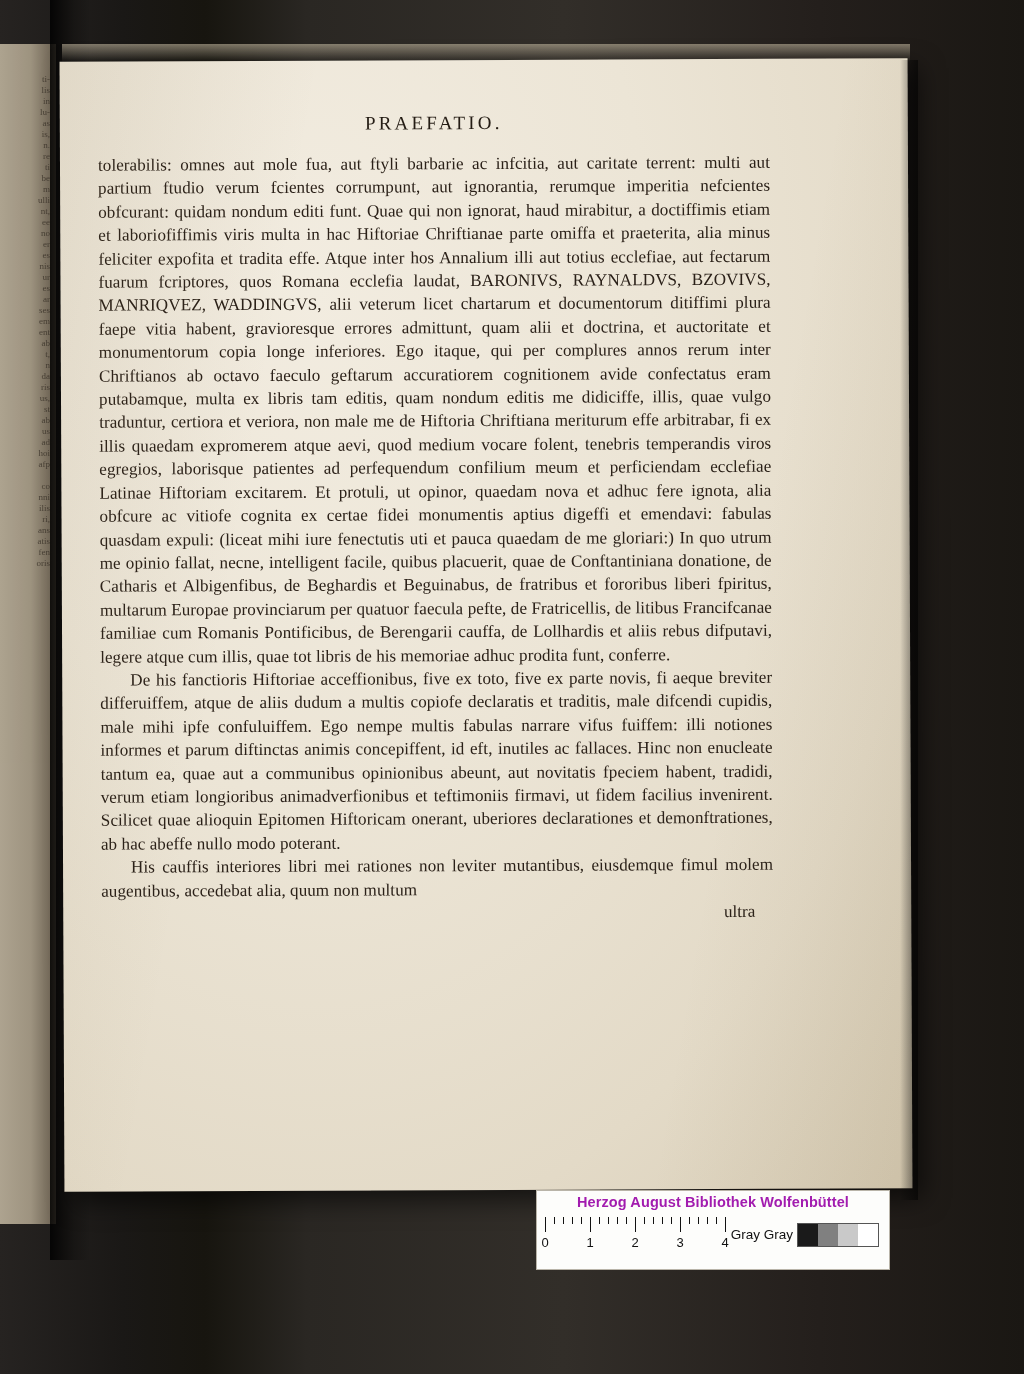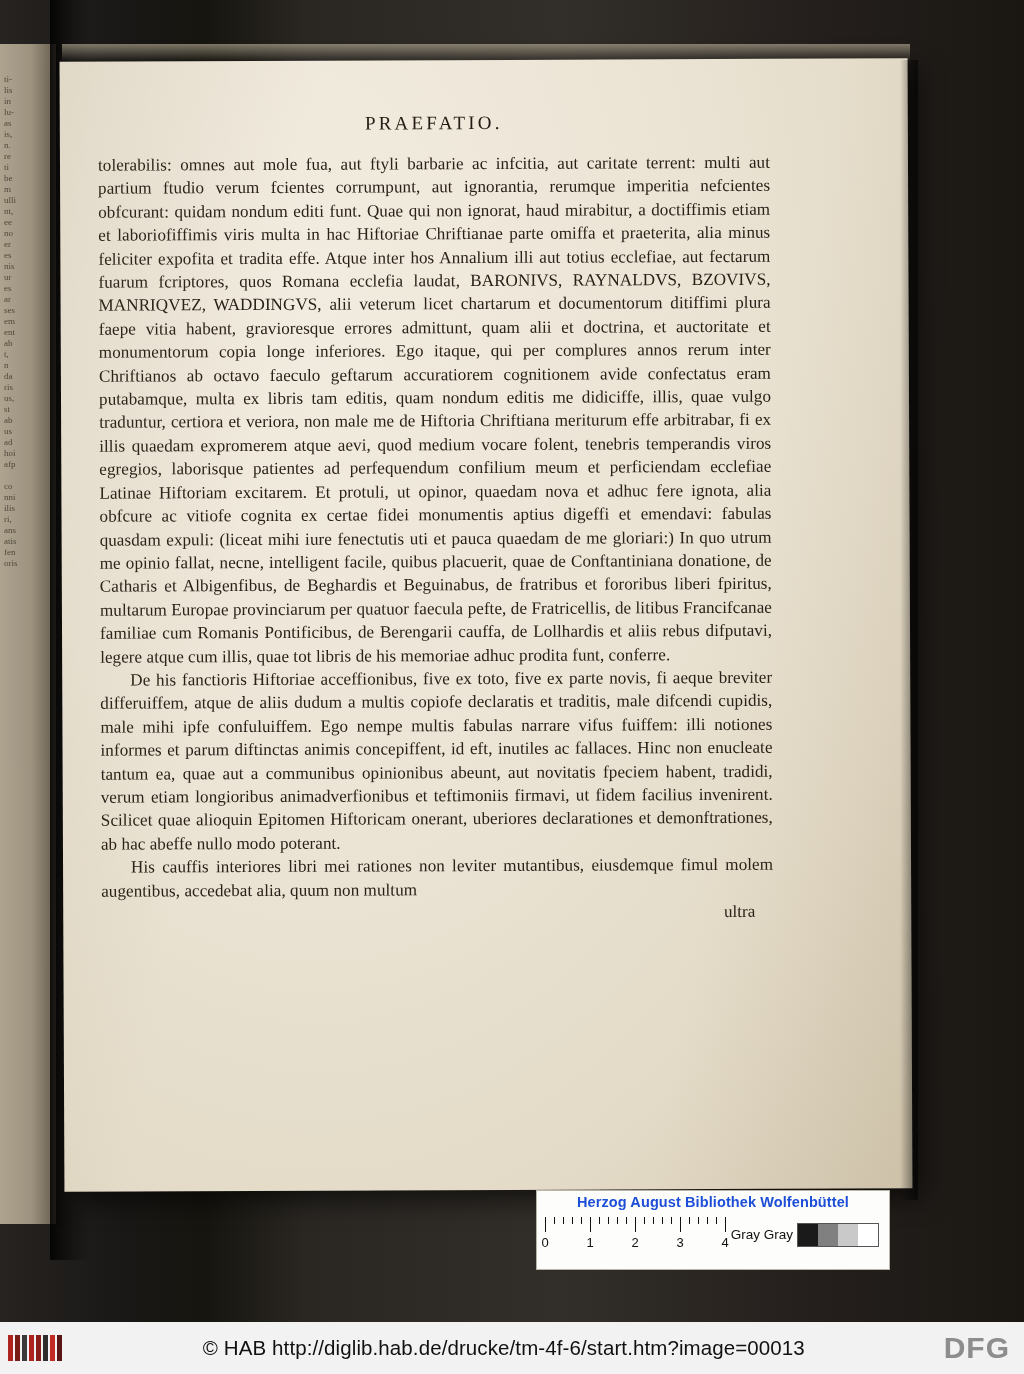--- a/index.html
+++ b/index.html
@@ -118,21 +118,21 @@
     width: 352px;
     height: 78px;
     background: #fdfdfb;
     border: 1px solid #b9b4a8;
     font-family: "Liberation Sans", sans-serif;
   }
   .target-title {
     text-align: center;
     font-size: 14.5px;
     font-weight: bold;
-    color: #1d4ed8;
+    color: #a21caf;
     padding-top: 3px;
     letter-spacing: 0.1px;
   }
   .ruler {
     position: absolute;
     left: 8px;
     top: 26px;
     width: 200px;
     height: 44px;
   }
@@ -227,21 +227,21 @@
     background: linear-gradient(90deg, rgba(0,0,0,0), rgba(0,0,0,0.55));
   }
 </style>
 </head>
 <body>
 
 <div class="scan">
   <div class="backdrop"></div>
 
   <div class="left-page">
-    <div class="marg" style="top:30px;">ti-<br>lis<br>in<br>lu-<br>as<br>is,<br>n.<br>re<br>ti<br>be<br>m<br>ulli<br>nt,<br>ee<br>no<br>er<br>es<br>nis<br>ur<br>es<br>ar<br>ses<br>em<br>ent<br>ab<br>t,<br>n<br>da<br>ris<br>us,<br>st<br>ab<br>us<br>ad<br>hoi<br>afp<br><br>co<br>nni<br>ilis<br>ri,<br>ans<br>atis<br>fen<br>oris</div>
+    <div class="marg" style="top:30px;text-align:right;">ti-<br>lis<br>in<br>lu-<br>as<br>is,<br>n.<br>re<br>ti<br>be<br>m<br>ulli<br>nt,<br>ee<br>no<br>er<br>es<br>nis<br>ur<br>es<br>ar<br>ses<br>em<br>ent<br>ab<br>t,<br>n<br>da<br>ris<br>us,<br>st<br>ab<br>us<br>ad<br>hoi<br>afp<br><br>co<br>nni<br>ilis<br>ri,<br>ans<br>atis<br>fen<br>oris</div>
   </div>
 
   <div class="gutter"></div>
 
   <div class="edge-top"></div>
 
   <div class="page">
     <div class="page-inner">
       <div class="heading">PRAEFATIO.</div>
 
@@ -291,27 +291,13 @@
     </div>
     <div class="gray-label">Gray Gray</div>
     <div class="gray-patches">
       <span style="background:#1a1a1a;"></span>
       <span style="background:#808080;"></span>
       <span style="background:#c9c9c9;"></span>
       <span style="background:#ffffff;"></span>
     </div>
   </div>
 
-  <div class="footer">
-    <div class="color-bars">
-      <span style="background:#b0231d;"></span>
-      <span style="background:#7a1b16;"></span>
-      <span style="background:#3a3a3a;"></span>
-      <span style="background:#b0231d;"></span>
-      <span style="background:#8a1d18;"></span>
-      <span style="background:#2e2e2e;"></span>
-      <span style="background:#c02a22;"></span>
-      <span style="background:#5b1512;"></span>
-    </div>
-    <div class="footer-url">© HAB http://diglib.hab.de/drucke/tm-4f-6/start.htm?image=00013</div>
-    <div class="dfg">DFG</div>
-  </div>
 </div>
 
 </body></html>

